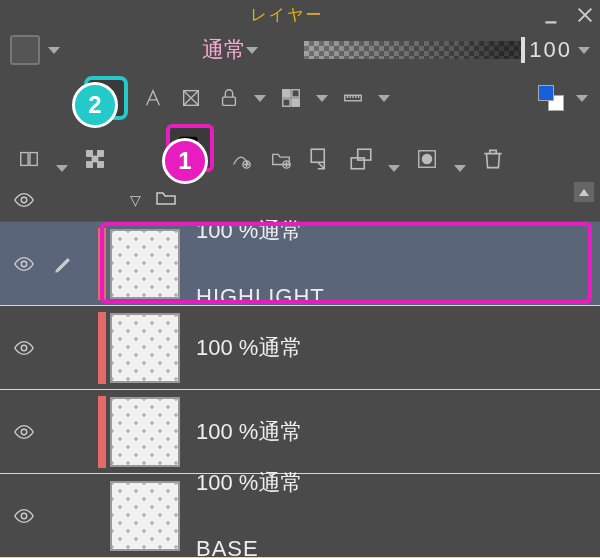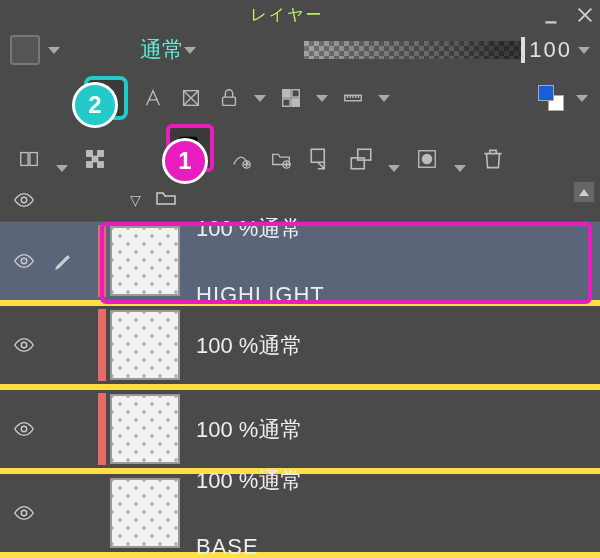--- a/index.html
+++ b/index.html
@@ -16,21 +16,21 @@
   .titlebar {
     height: 30px;
     display: flex; align-items: center;
     padding: 0 6px;
   }
   .menu-icon {
     width: 22px; height: 18px;
     display: flex; flex-direction: column; justify-content: space-between;
   }
   .menu-icon span { height: 2px; background: #888; }
-  .title { flex: 1; text-align: center; font-size: 16px; color: #bef264; letter-spacing: 2px; }
+  .title { flex: 1; text-align: center; font-size: 16px; color: #eab308; letter-spacing: 2px; }
   .wincontrols { display: flex; gap: 16px; }
   .wincontrols div { width: 18px; height: 18px; display:flex; align-items:center; justify-content:center; font-size: 18px; color:#ccc; cursor:pointer;}
   .min-icon::after { content: "▁"; font-size: 14px; }
   .close-icon { position: relative; }
   .close-icon::before, .close-icon::after {
     content: ""; position:absolute; width: 18px; height: 2px; background:#ccc; top:8px; left:0;
   }
   .close-icon::before { transform: rotate(45deg); }
   .close-icon::after { transform: rotate(-45deg); }
 
@@ -41,24 +41,24 @@
   .color-swatch {
     width: 30px; height: 30px;
     border: 2px solid #777; border-radius: 3px; background: #555;
     display:flex; align-items:center; justify-content:center;
   }
   .dd-caret {
     width: 0; height:0; border-left:6px solid transparent; border-right:6px solid transparent; border-top:7px solid #aaa;
   }
   .blend-select {
     flex: 0 0 200px; height: 30px;
-    display:flex; align-items:center; justify-content: center;
+    display:flex; align-items:center; justify-content: flex-end;
     padding: 0 10px;
     font-size: 22px;
-    color:#5eead4;
+    color:#f9a8d4;
   }
   .opacity-wrap { flex:1; display:flex; align-items:center; gap:6px;margin-left:28px; }
   .checker {
     flex:1; height: 18px;
     background:
       linear-gradient(90deg, #bbb 0%, #888 40%, #666 70%, #444 90%, #444 100%),
       repeating-conic-gradient(#999 0 25%, #ddd 0 50%);
     background-blend-mode: multiply;
     background-size: 100% 100%, 10px 10px;
     position: relative;
@@ -129,21 +129,21 @@
   }
   .vis { width: 36px; display:flex; justify-content:center; }
   .eye svg { width: 22px; height:22px; stroke:#ccc; fill:none; stroke-width:1.5;}
   .group-caret { width:18px; color:#ccc; font-size:14px; }
   .folder svg { width: 28px; height: 24px; stroke:#ccc; fill:none; stroke-width:1.5; }
   .group-text { margin-left: 18px; font-size: 20px; color:#eee; line-height: 1; }
 
   .layer-row {
     height: 84px;
     display:flex; align-items:center;
-    border-bottom: 6px solid #fde047;
+    border-bottom: 1px solid #fde047;
     padding-left: 6px; gap: 4px;
     position: relative;
   }
   .editcol { width: 36px; display:flex; justify-content:center; }
   .pencil svg { width:22px; height:22px; stroke:#ccc; fill:#ccc; }
   .indent-bar { width: 8px;}
   .clip-bar { width: 8px; background:#e56a6a; height: 72px; }
   .thumb {
     width: 70px; height: 70px;
     border: 2px solid #999;

